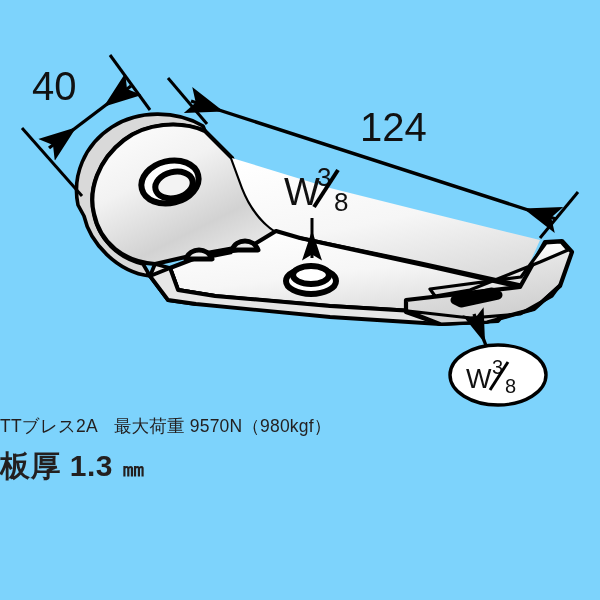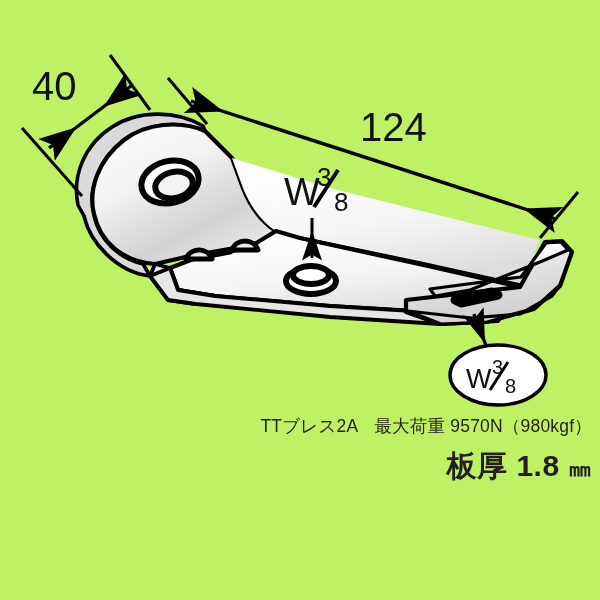--- a/index.html
+++ b/index.html
@@ -9,37 +9,36 @@
     background: #ffffff;
   }
   body {
     font-family: "Liberation Sans", "DejaVu Sans", sans-serif;
     color: #1a1a1a;
   }
   #page {
     position: relative;
     width: 600px;
     height: 600px;
-    background: #bef264;
+    background: #7dd3fc;
     overflow: hidden;
   }
   #drawing-svg {
     position: absolute;
     left: 0;
     top: 0;
     width: 600px;
     height: 600px;
     display: block;
   }
   .spec-block {
     position: absolute;
     left: 0;
     top: 412px;
     width: 600px;
-    text-align: right;
     padding-right: 8px;
     box-sizing: border-box;
   }
   .spec-line {
     font-size: 17.5px;
     line-height: 29px;
     letter-spacing: 0.2px;
     color: #231f1f;
     white-space: nowrap;
   }
@@ -266,17 +265,17 @@
   </svg>
 
   <div class="spec-block">
 
     <div class="spec-line">
       <span class="model">TTブレス2A</span><span>最大荷重</span>&nbsp;<span>9570N（980kgf）</span>
     </div>
 
 
     <div class="spec-line-thick">
-      <span>板厚</span>&nbsp;<span>1.8</span>&nbsp;<span class="unit">㎜</span>
+      <span>板厚</span>&nbsp;<span>1.3</span>&nbsp;<span class="unit">㎜</span>
     </div>
   </div>
 
 </div>
 
 </body></html>

